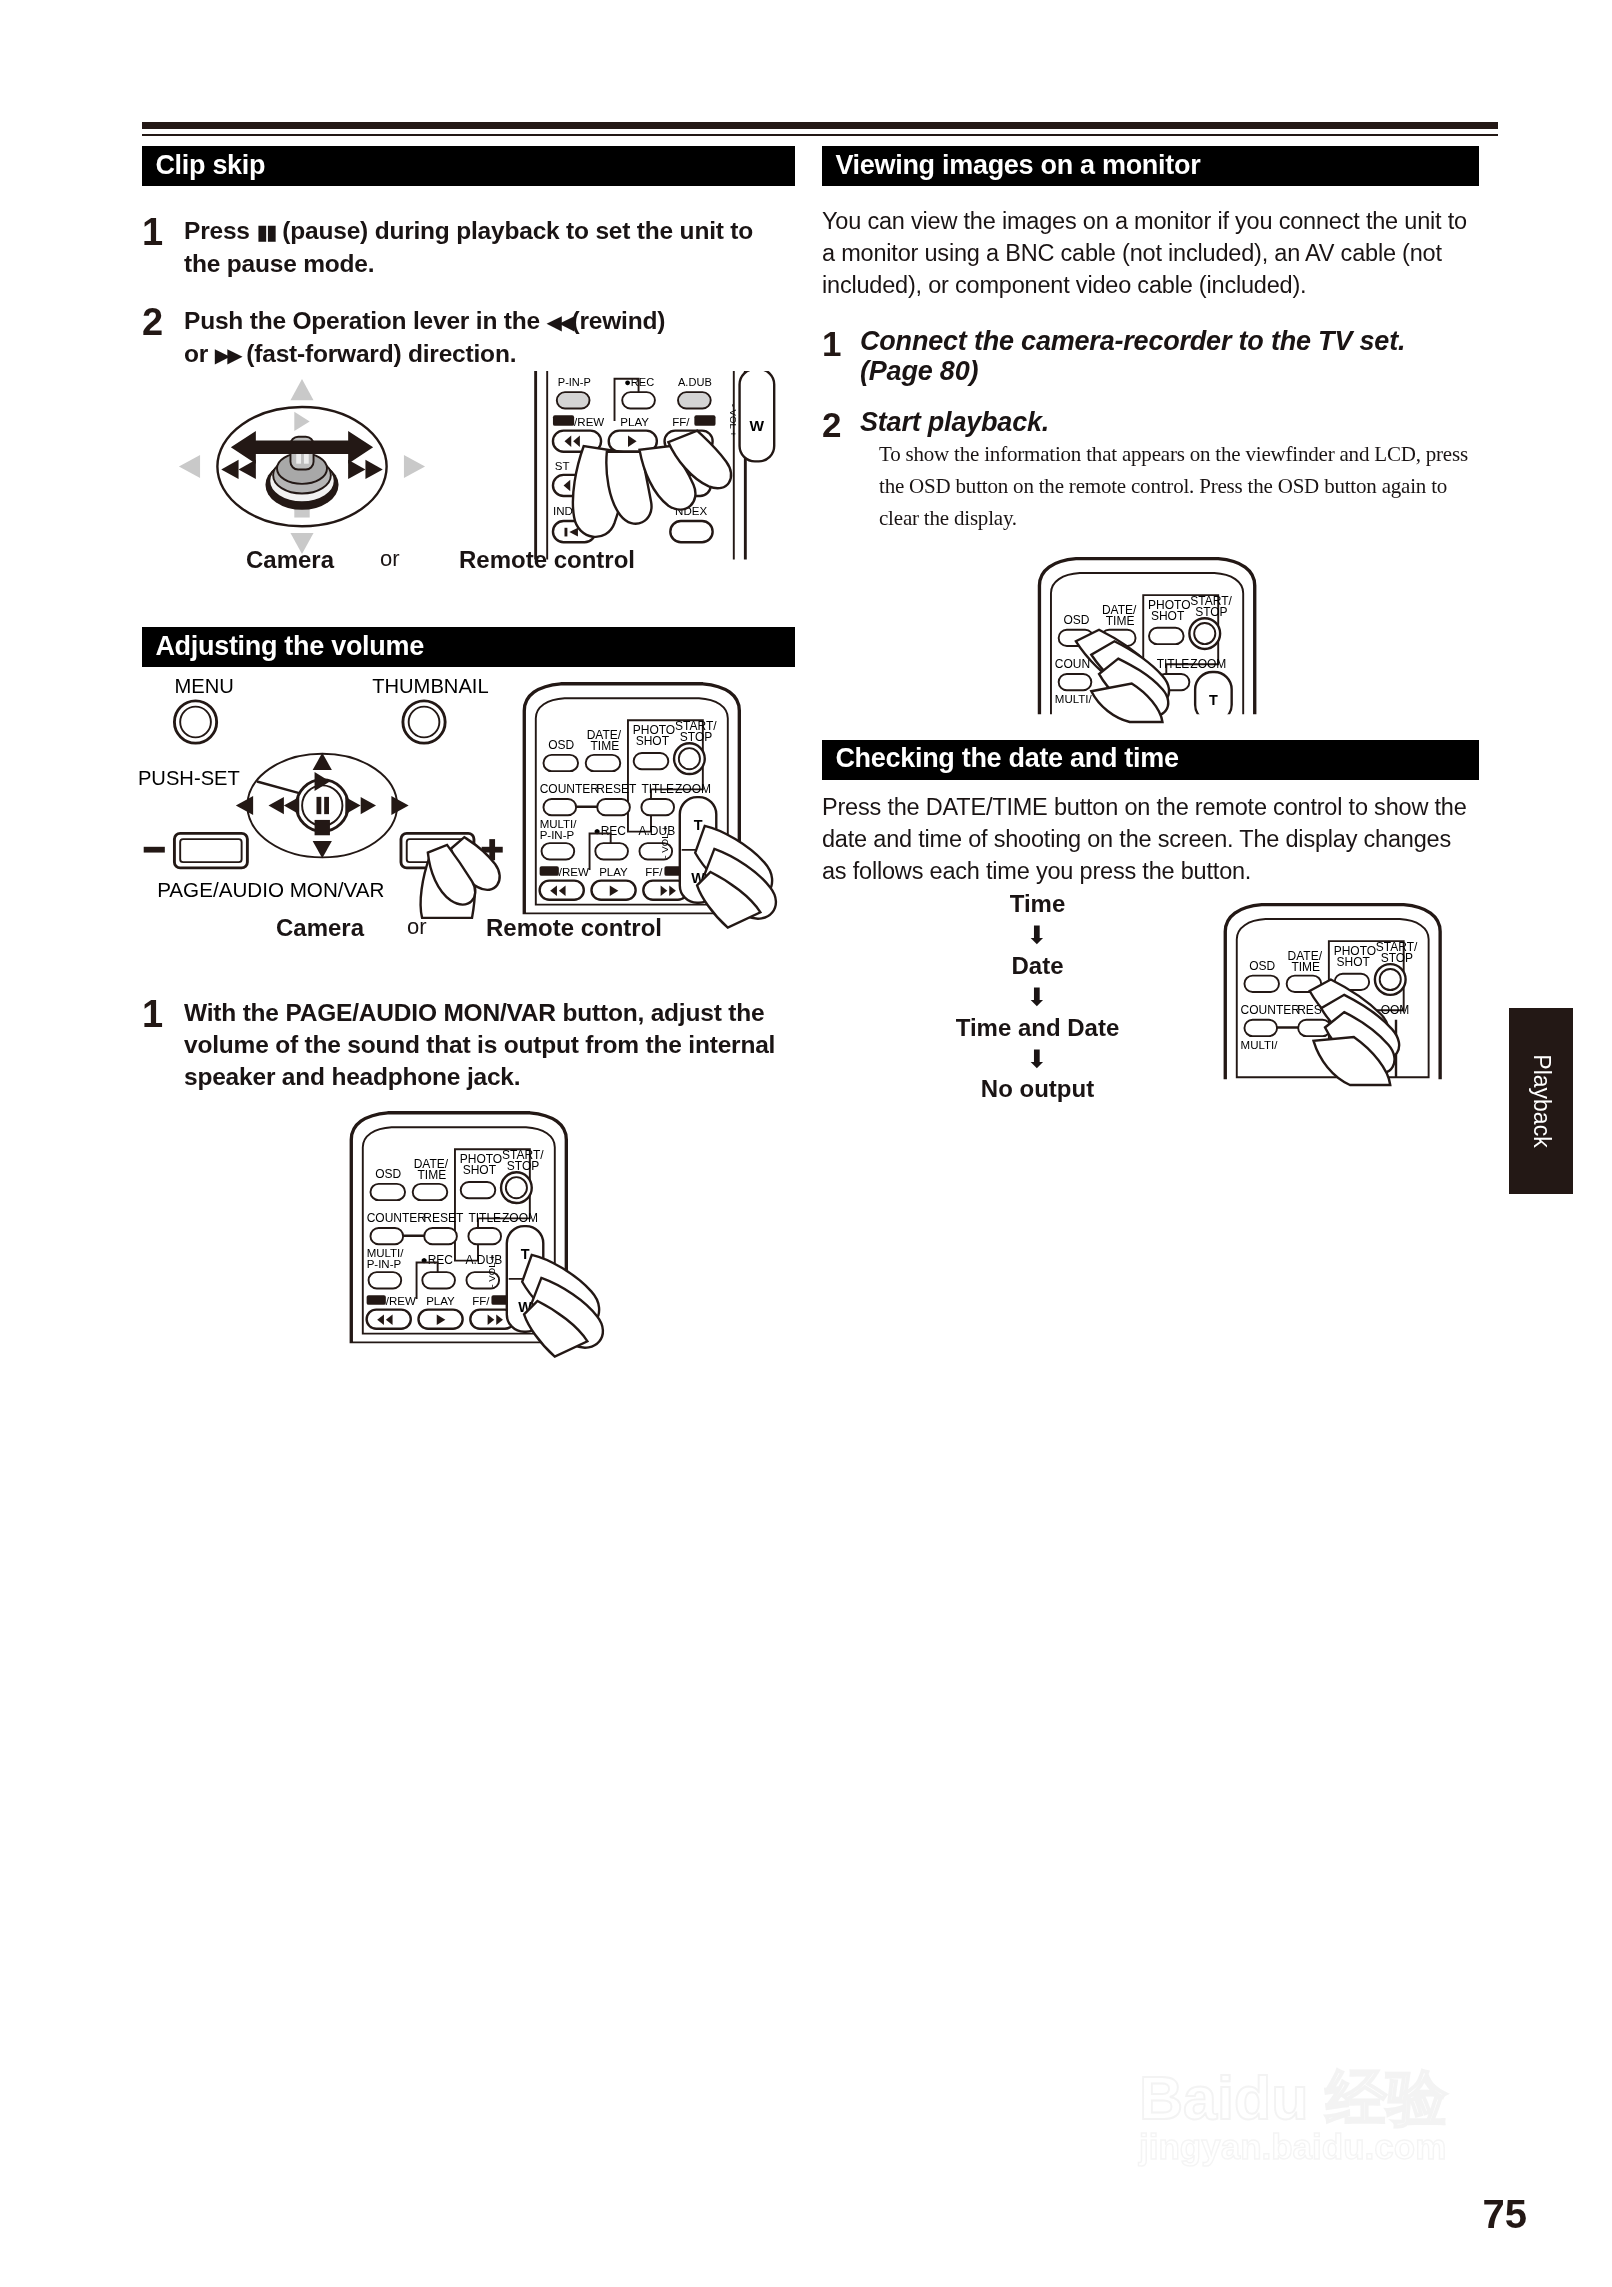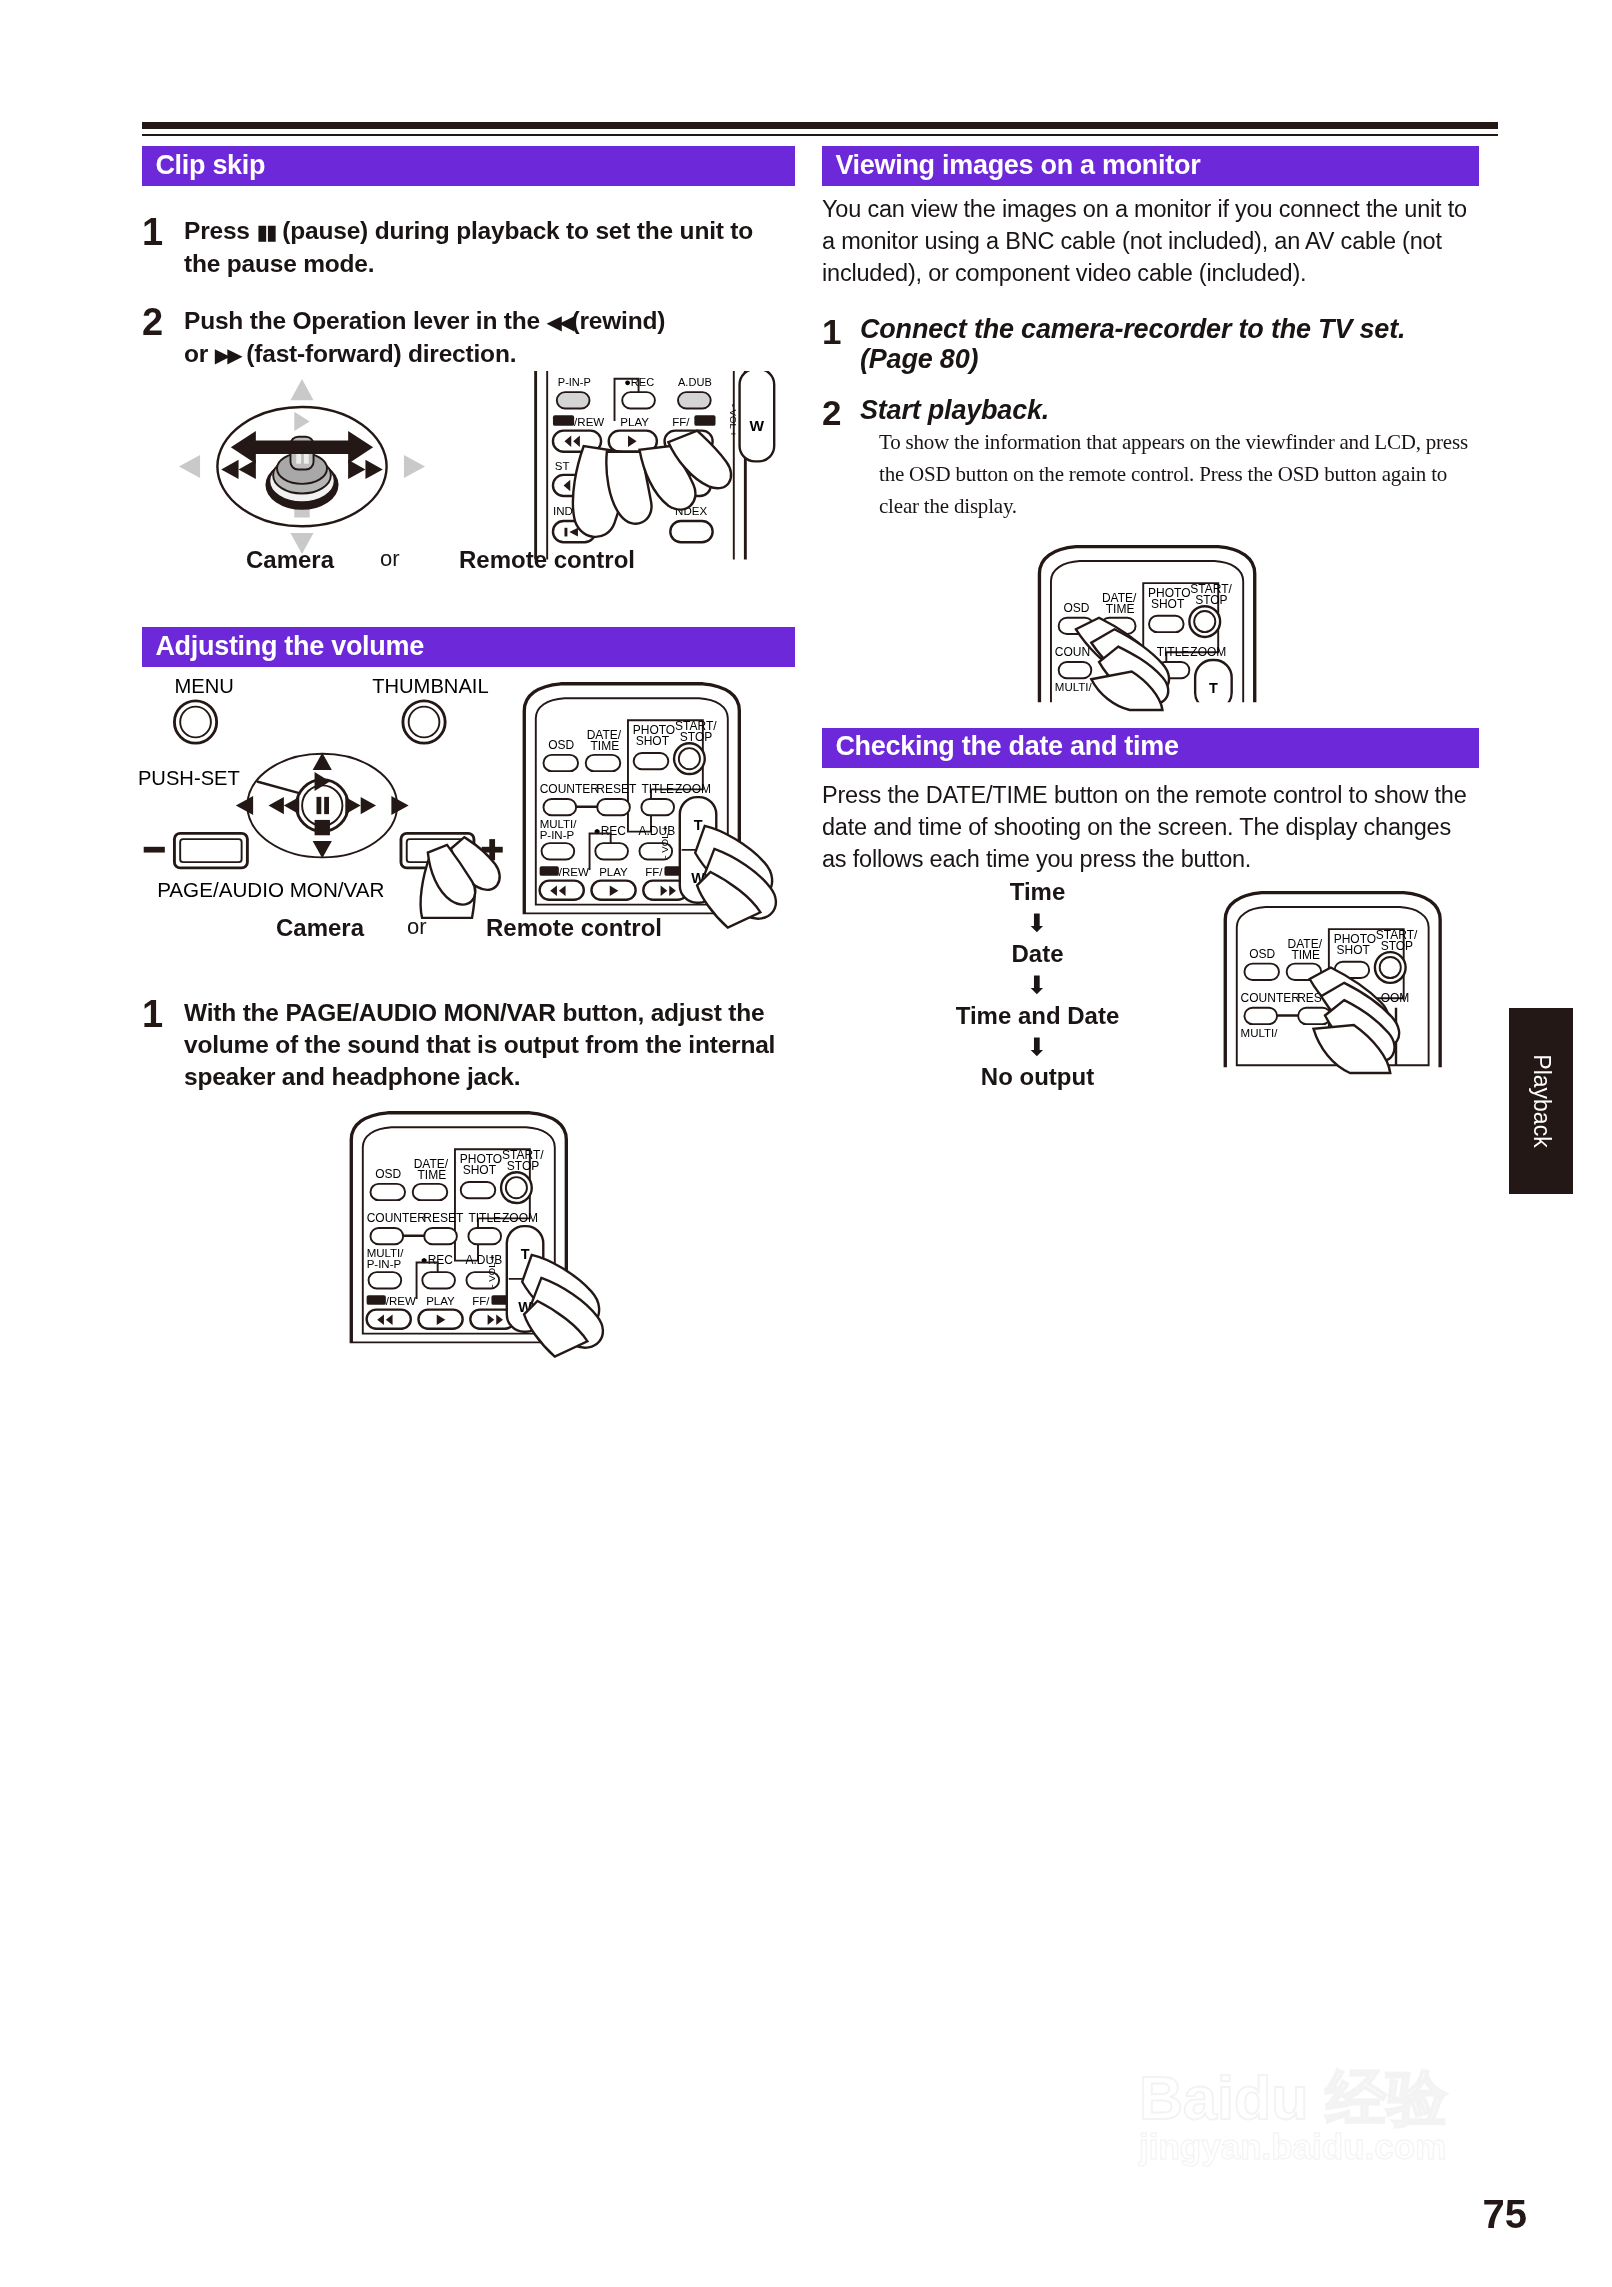--- a/index.html
+++ b/index.html
@@ -17,21 +17,21 @@
   
   .rule-thick { position:absolute; left:142px; top:122px; width:1356px; height:6.7px; background:#231815; }
   .rule-thin  { position:absolute; left:142px; top:134px; width:1356px; height:1.9px; background:#231815; }
 
   
   .col-left  { position:absolute; left:142px;  top:146px; width:653px; }
   .col-right { position:absolute; left:822px;  top:146px; width:657px; }
 
   
   .sec-head {
-    background:#6d28d9;
+    background:#000000;
     color:#ffffff;
     font-weight:bold;
     font-size:27px;
     letter-spacing:-0.3px;
     padding:4.8px 0 6.7px 13.4px;
     height:40px;
     line-height:29px;
     white-space:nowrap;
   }
 
@@ -442,21 +442,21 @@
         </g>
       </svg>
     </div>
 
   </div>
 
   <div class="col-right">
 
     <div class="sec-head">Viewing images on a monitor</div>
 
-    <div class="para" style="margin-top:7px;">You can view the images on a monitor if you connect the unit to a monitor using a BNC cable (not included), an AV cable (not included), or component video cable (included).</div>
+    <div class="para" style="margin-top:19px;">You can view the images on a monitor if you connect the unit to a monitor using a BNC cable (not included), an AV cable (not included), or component video cable (included).</div>
 
     <div class="step" style="margin-top:25px;">
       <div class="num sm">1</div>
       <div class="body">
         <div class="step-title sm">Connect the camera-recorder to the TV set. (Page 80)</div>
       </div>
     </div>
 
     <div class="step" style="margin-top:21px;">
       <div class="num sm">2</div>

